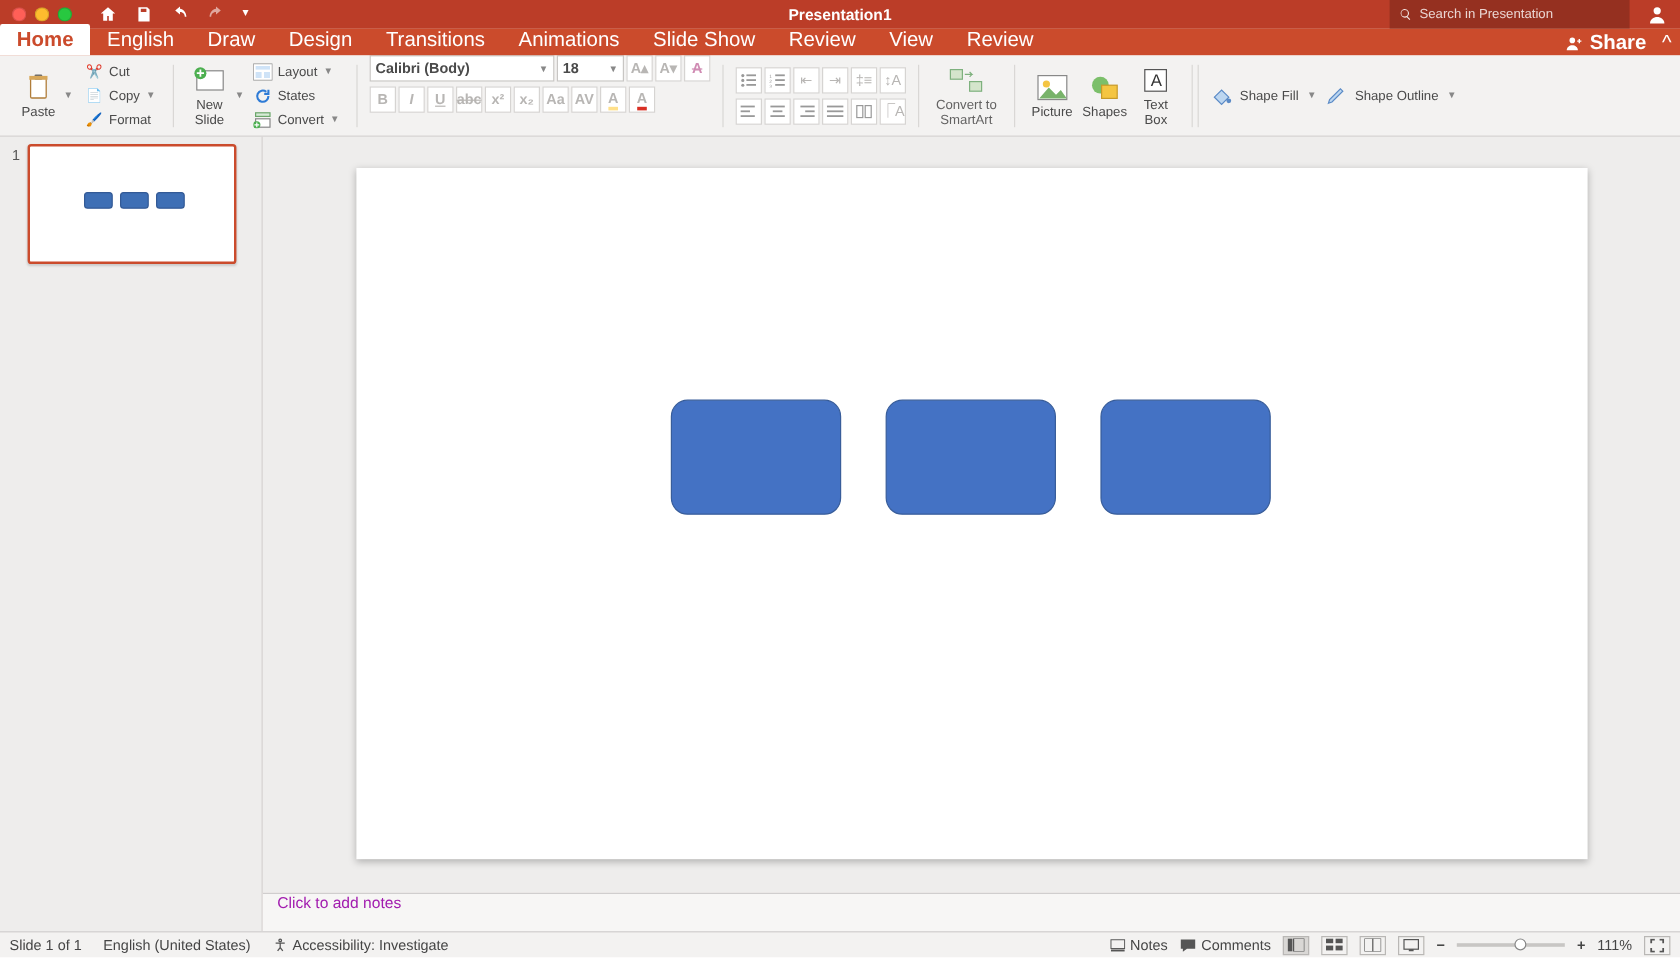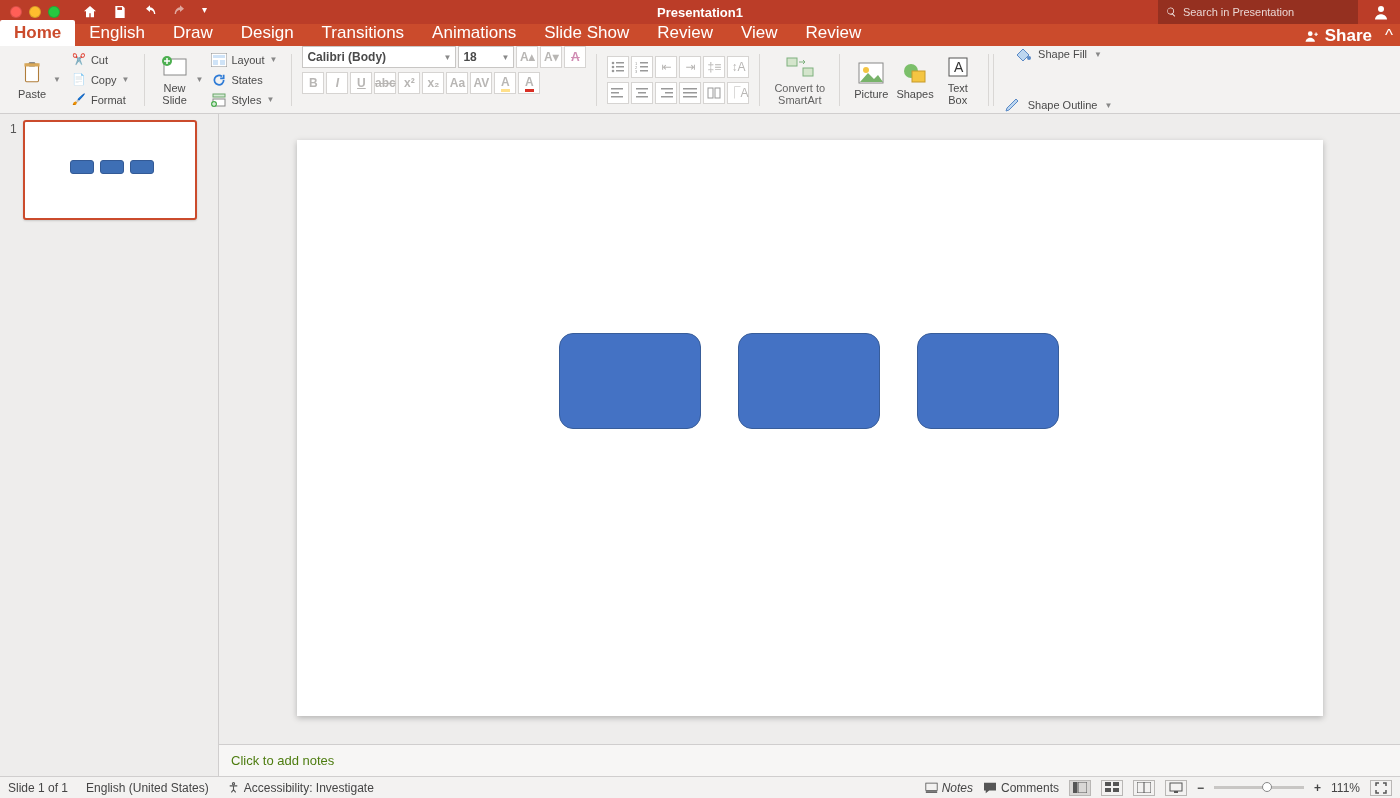--- a/index.html
+++ b/index.html
@@ -37,35 +37,35 @@
   .smallbtn { display: flex; align-items: center; gap: 4px; padding: 2px 4px; height: 18px; cursor:pointer;}
   .smallbtn .icn { width: 16px; height: 16px; display:flex; align-items:center; justify-content:center;}
   .caret { font-size: 8px; color: #888; margin-left: 1px;}
   .dropd { height: 22px; border: 1px solid #c8c6c4; background: #fff; display: flex; align-items: center; padding: 0 4px; font-size: 12px; cursor:pointer;}
   .fontname { width: 154px; justify-content: space-between; }
   .fontsize { width: 56px; justify-content: space-between; }
   .btnrow { display: flex; gap: 2px; }
   .sq { width: 22px; height: 22px; border: 1px solid #d6d4d2; background: #fff; display: flex; align-items: center; justify-content: center; font-size: 12px; color: #6a6a6a; cursor:pointer;}
   .sq.disabled { color: #b8b6b4; }
   .dimrow .sq { color: #b8b6b4; }
-  .shape-side { display:flex; flex-direction:column; gap:8px; justify-content:space-between;}
+  .shape-side { display:flex; flex-direction:row; gap:8px; justify-content:flex-end;}
   .shape-side .line { display:flex; align-items:center; gap:6px; cursor:pointer;}
 
   
   .work { flex: 1; display: flex; min-height: 0; }
   .thumbs { width: 219px; background: #eeedec; border-right: 1px solid #d0cece; padding-top: 6px; }
   .thumb-row { display: flex; align-items: flex-start; gap: 6px; padding-left: 10px; }
   .thumb-num { font-size: 12px; color: #555; padding-top: 2px; }
   .thumb { width: 174px; height: 100px; background: #fff; border: 2px solid #CB4B2C; border-radius: 3px; box-shadow: 0 1px 2px rgba(0,0,0,.15); position: relative; }
   .thumb .mini { position: absolute; width: 24px; height: 14px; background: #3E6FB5; border: 1px solid #335a96; border-radius: 3px; top: 38px; }
   .canvas-wrap { flex: 1; background: #eeedec; display: flex; flex-direction: column; min-width: 0;}
   .canvas-scroll { flex: 1; display: flex; align-items: flex-start; justify-content: center; overflow: hidden; padding-top: 26px;}
   .slide { width: 1026px; height: 576px; background: #fff; box-shadow: 0 2px 6px rgba(0,0,0,.25); position: relative; }
   .shape { position: absolute; width: 142px; height: 96px; background: #4472C4; border: 1px solid #385D9A; border-radius: 14px; top: 193px; }
-  .notes { height: 32px; border-top: 1px solid #d0cece; background: #f7f6f5; display: flex; align-items: center; padding-left: 12px; font-size: 13px; color: #4d7c0f; }
+  .notes { height: 32px; border-top: 1px solid #d0cece; background: #f7f6f5; display: flex; padding-left: 12px; font-size: 13px; color: #a21caf; }
 
   
   .status { height: 22px; border-top: 1px solid #d0cece; background: #f3f2f1; display: flex; align-items: center; font-size: 12px; color: #454545; padding: 0 8px; gap: 18px; }
   .status .right { margin-left: auto; display: flex; align-items: center; gap: 10px; }
   .viewbtn { width: 22px; height: 16px; border: 1px solid #b9b7b5; display:flex; align-items:center; justify-content:center; cursor:pointer; padding:0 2px;}
   .viewbtn.active { background: #d9d7d5; }
   .zoomtrack { width: 90px; height: 3px; background: #c8c6c4; position: relative; }
   .zoomthumb { position: absolute; top: -4px; width: 10px; height: 10px; border-radius: 50%; background: #fff; border: 1px solid #888; }
   svg { display:block; }
 </style>
@@ -197,21 +197,21 @@
         </div>
       <div class="smallbtn">
           <span class="icn">
             <svg width="16" height="14" viewBox="0 0 16 14">
               <rect x="2" y="1" width="12" height="3" fill="#d6ead6" stroke="#6aa66a"></rect>
               <rect x="2" y="6" width="12" height="7" fill="#fff" stroke="#888"></rect>
               <circle cx="3" cy="11" r="3" fill="#4caf50"></circle>
               <path d="M3 9v4M1 11h4" stroke="#fff"></path>
             </svg>
           </span>
-          <span>Styles</span>
+          <span>Convert</span>
           <span class="caret">▼</span>
         </div>
     </div>
   </div>
   <div class="sep"></div>
 
   <div class="rgroup" style="flex-direction:column; gap:4px; align-items:flex-start; font-weight:bold;">
     <div class="btnrow">
       <div class="dropd fontname">
           <span>Calibri (Body)</span>
@@ -420,21 +420,21 @@
   <span>Slide 1 of 1</span>
   <span>English (United States)</span>
   <span style="display:flex;align-items:center;gap:4px;">
     <svg width="13" height="13" viewBox="0 0 24 24" fill="none" stroke="#555" stroke-width="2">
         <circle cx="12" cy="5" r="2"></circle>
         <path d="M5 9h14M12 9v7m-4 5l4-5 4 5"></path>
       </svg>
     <span>Accessibility: Investigate</span>
   </span>
   <div class="right">
-    <span style="display:flex;align-items:center;gap:4px;font-style:italic;">
+    <span style="display:flex;align-items:center;gap:4px;">
       <svg width="13" height="12" viewBox="0 0 16 14">
           <rect x="1" y="1" width="14" height="9" fill="none" stroke="#555"></rect>
           <rect x="1" y="11" width="14" height="2" fill="#555"></rect>
         </svg>
       <span>Notes</span>
     </span>
     <span style="display:flex;align-items:center;gap:4px;">
       <svg width="14" height="12" viewBox="0 0 16 14">
           <path d="M1 1h14v9H7l-4 3V10H1z" fill="#555"></path>
         </svg>

